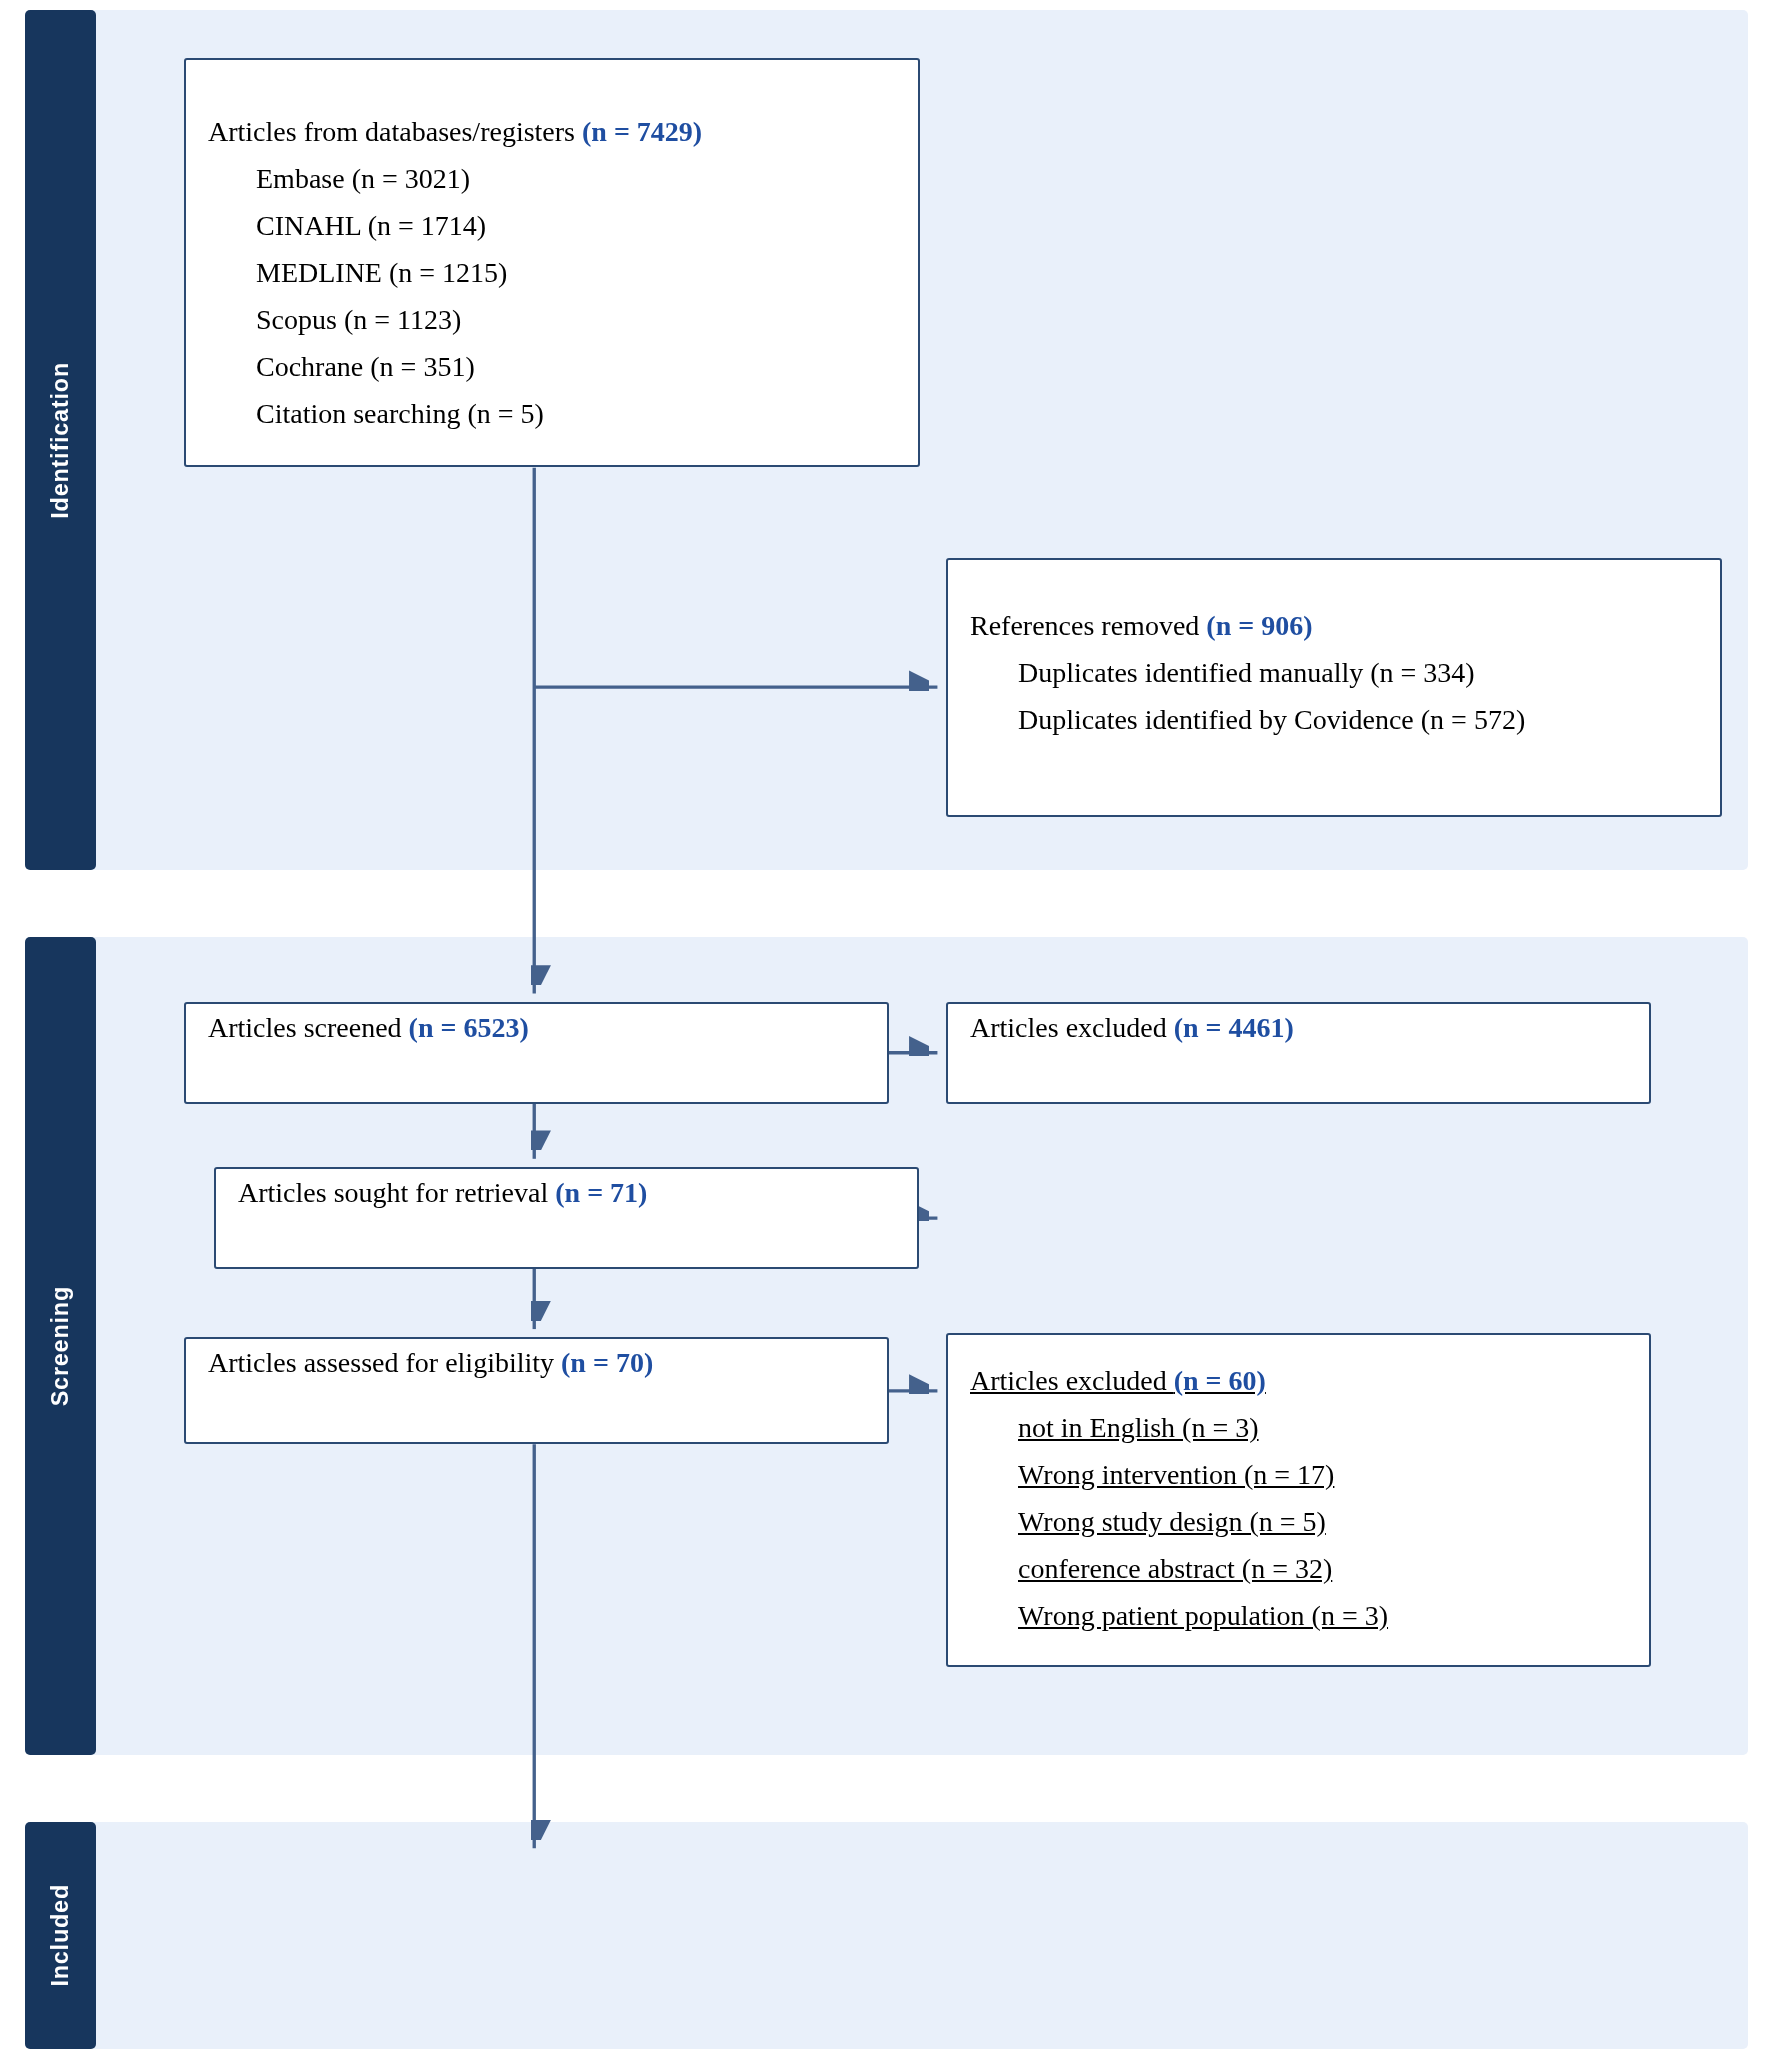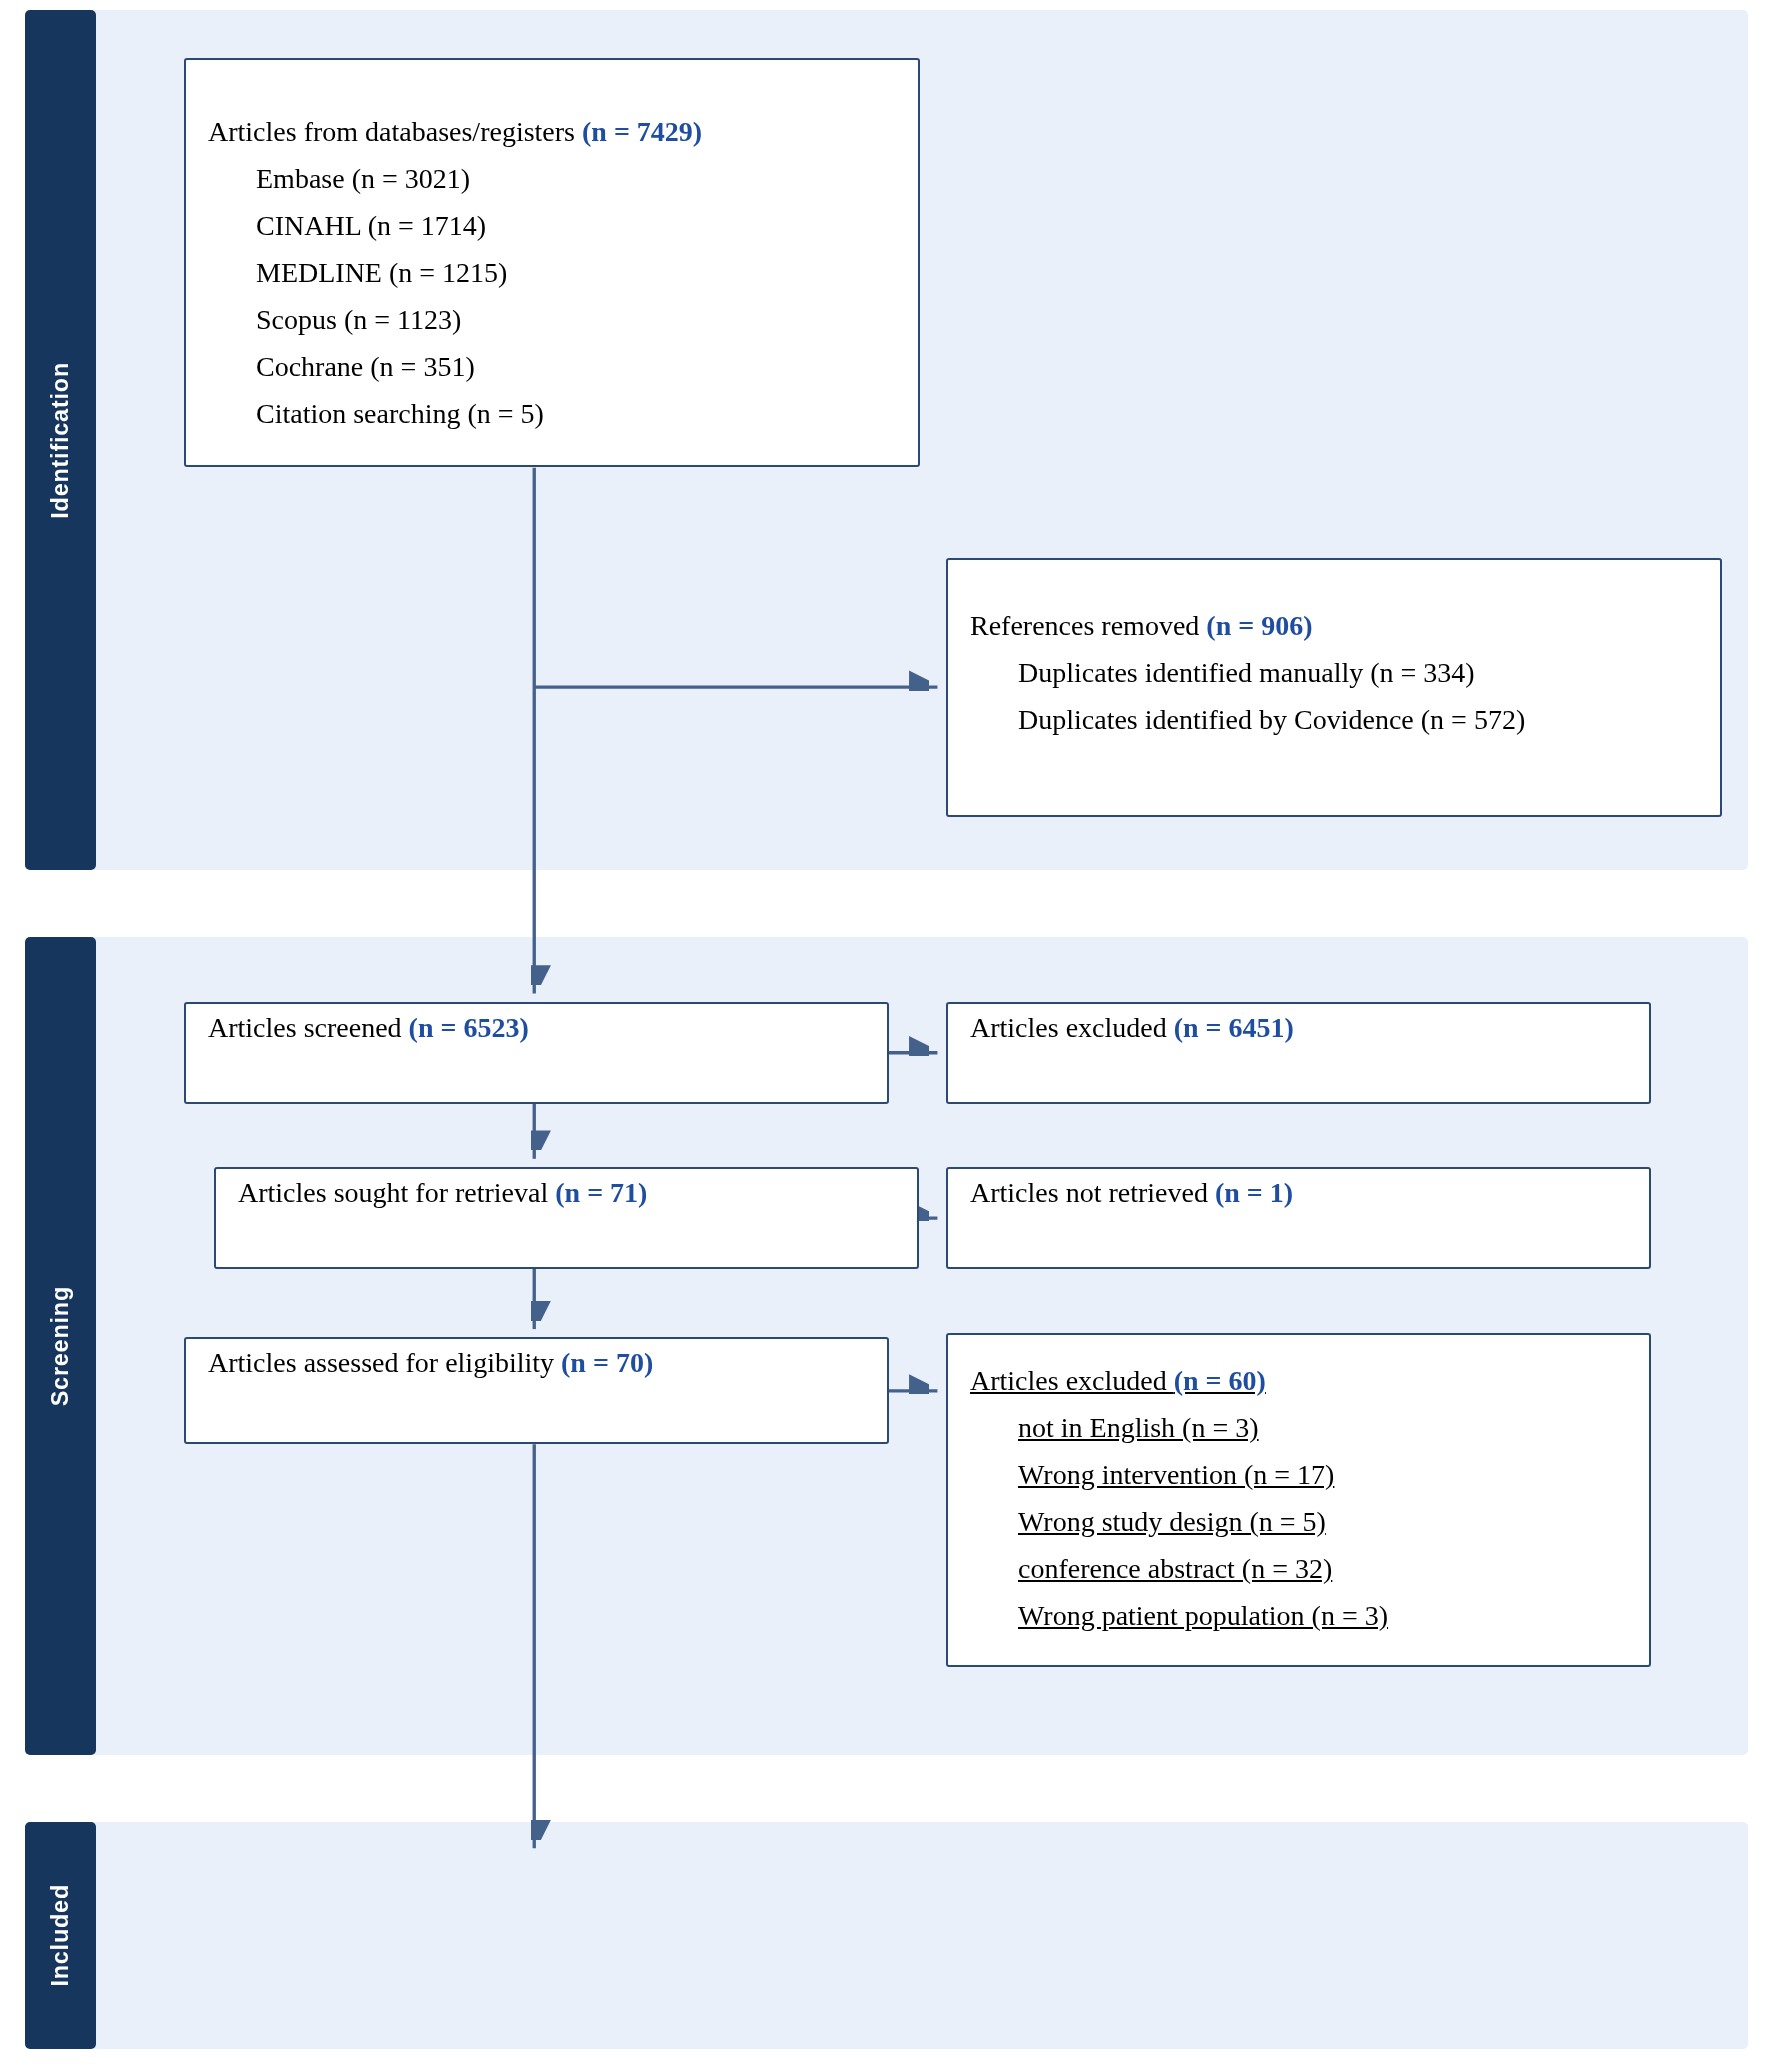--- a/index.html
+++ b/index.html
@@ -164,35 +164,30 @@
   </div>
 
   <div class="flow-box single" id="box-screened">
     <div>
       <span>Articles screened </span><span class="count">(n = 6523)</span>
     </div>
   </div>
 
   <div class="flow-box single" id="box-excluded-screening">
     <div>
-      <span>Articles excluded </span><span class="count">(n = 6451)</span>
+      <span>Articles excluded </span><span class="count">(n = 4461)</span>
     </div>
   </div>
 
   <div class="flow-box single" id="box-sought">
     <div>
       <span>Articles sought for retrieval </span><span class="count">(n = 71)</span>
     </div>
   </div>
 
-  <div class="flow-box single" id="box-not-retrieved">
-    <div>
-      <span>Articles not retrieved </span><span class="count">(n = 1)</span>
-    </div>
-  </div>
 
   <div class="flow-box single" id="box-assessed">
     <div>
       <span>Articles assessed for eligibility </span><span class="count">(n = 70)</span>
     </div>
   </div>
 
   <div class="flow-box multi" id="box-excluded-eligibility">
     <div>
       <span>Articles excluded </span><span class="count">(n = 60)</span>

